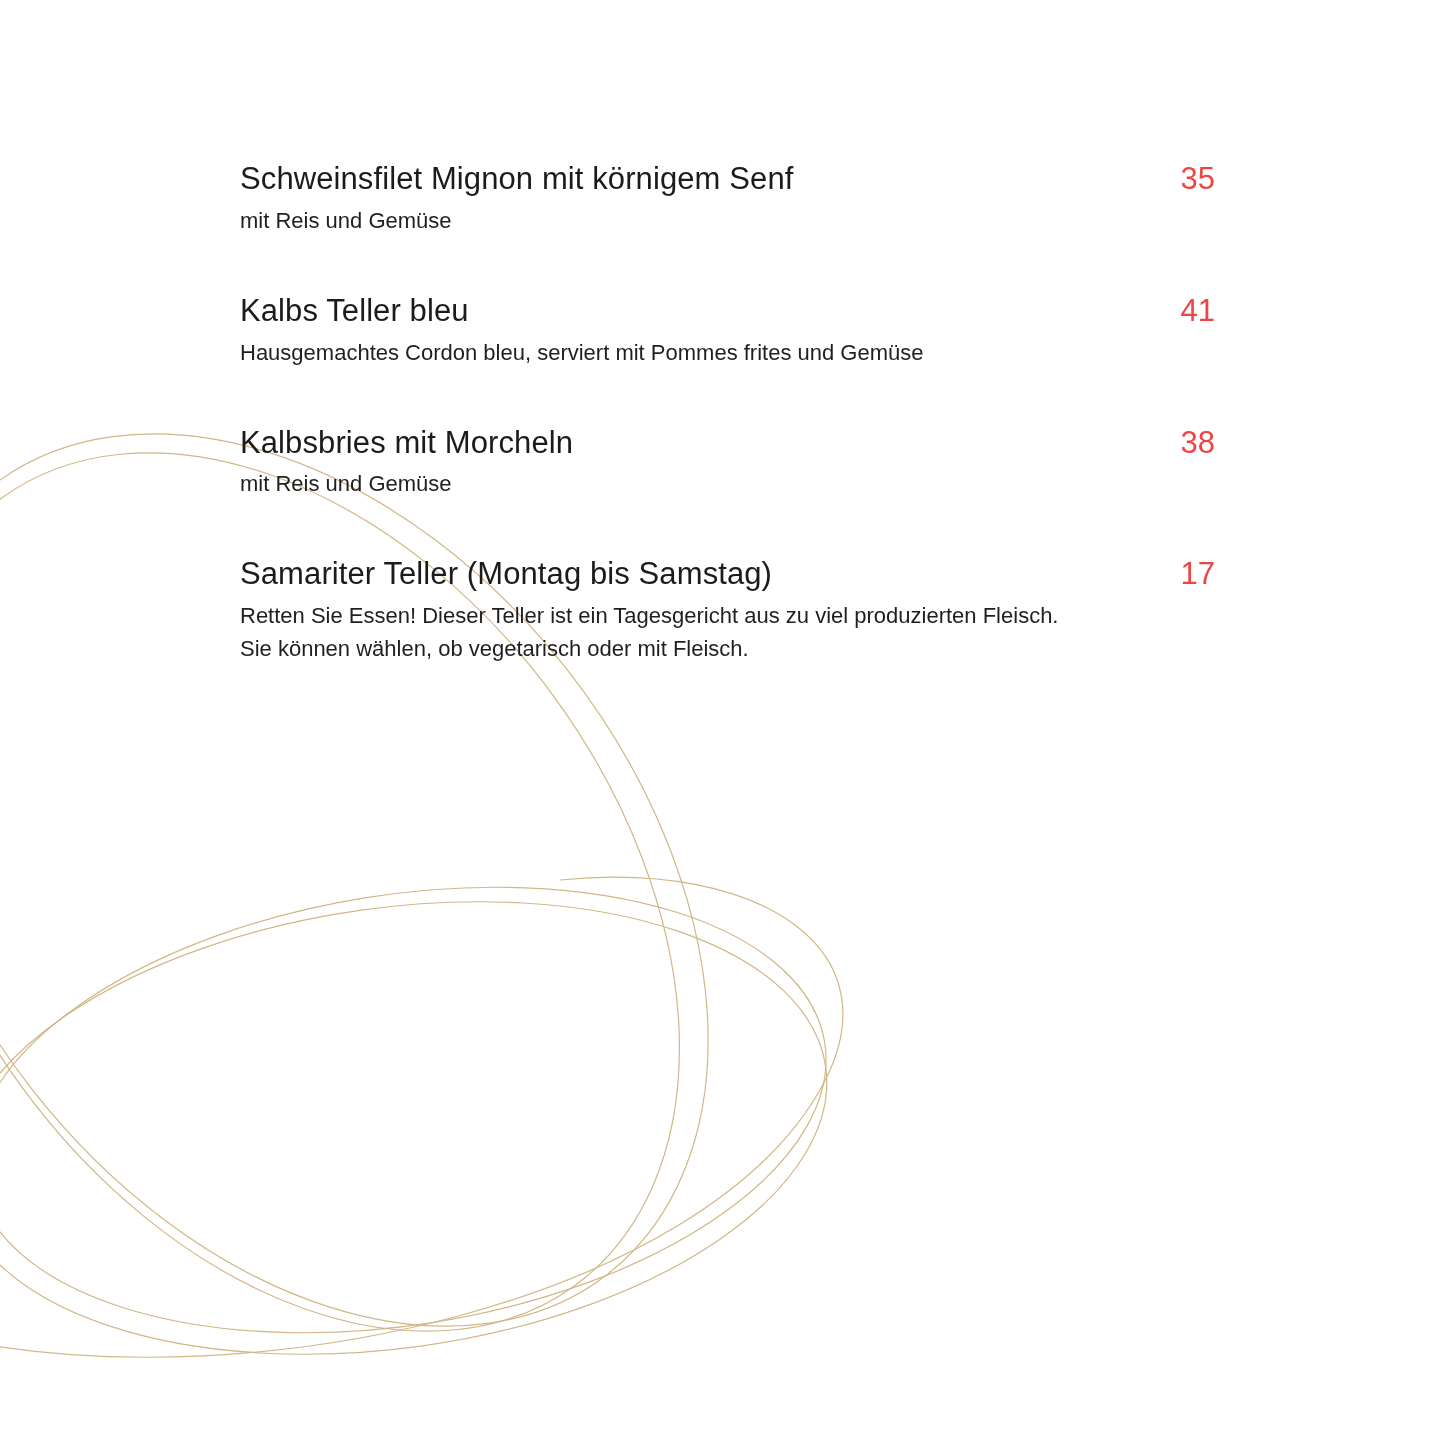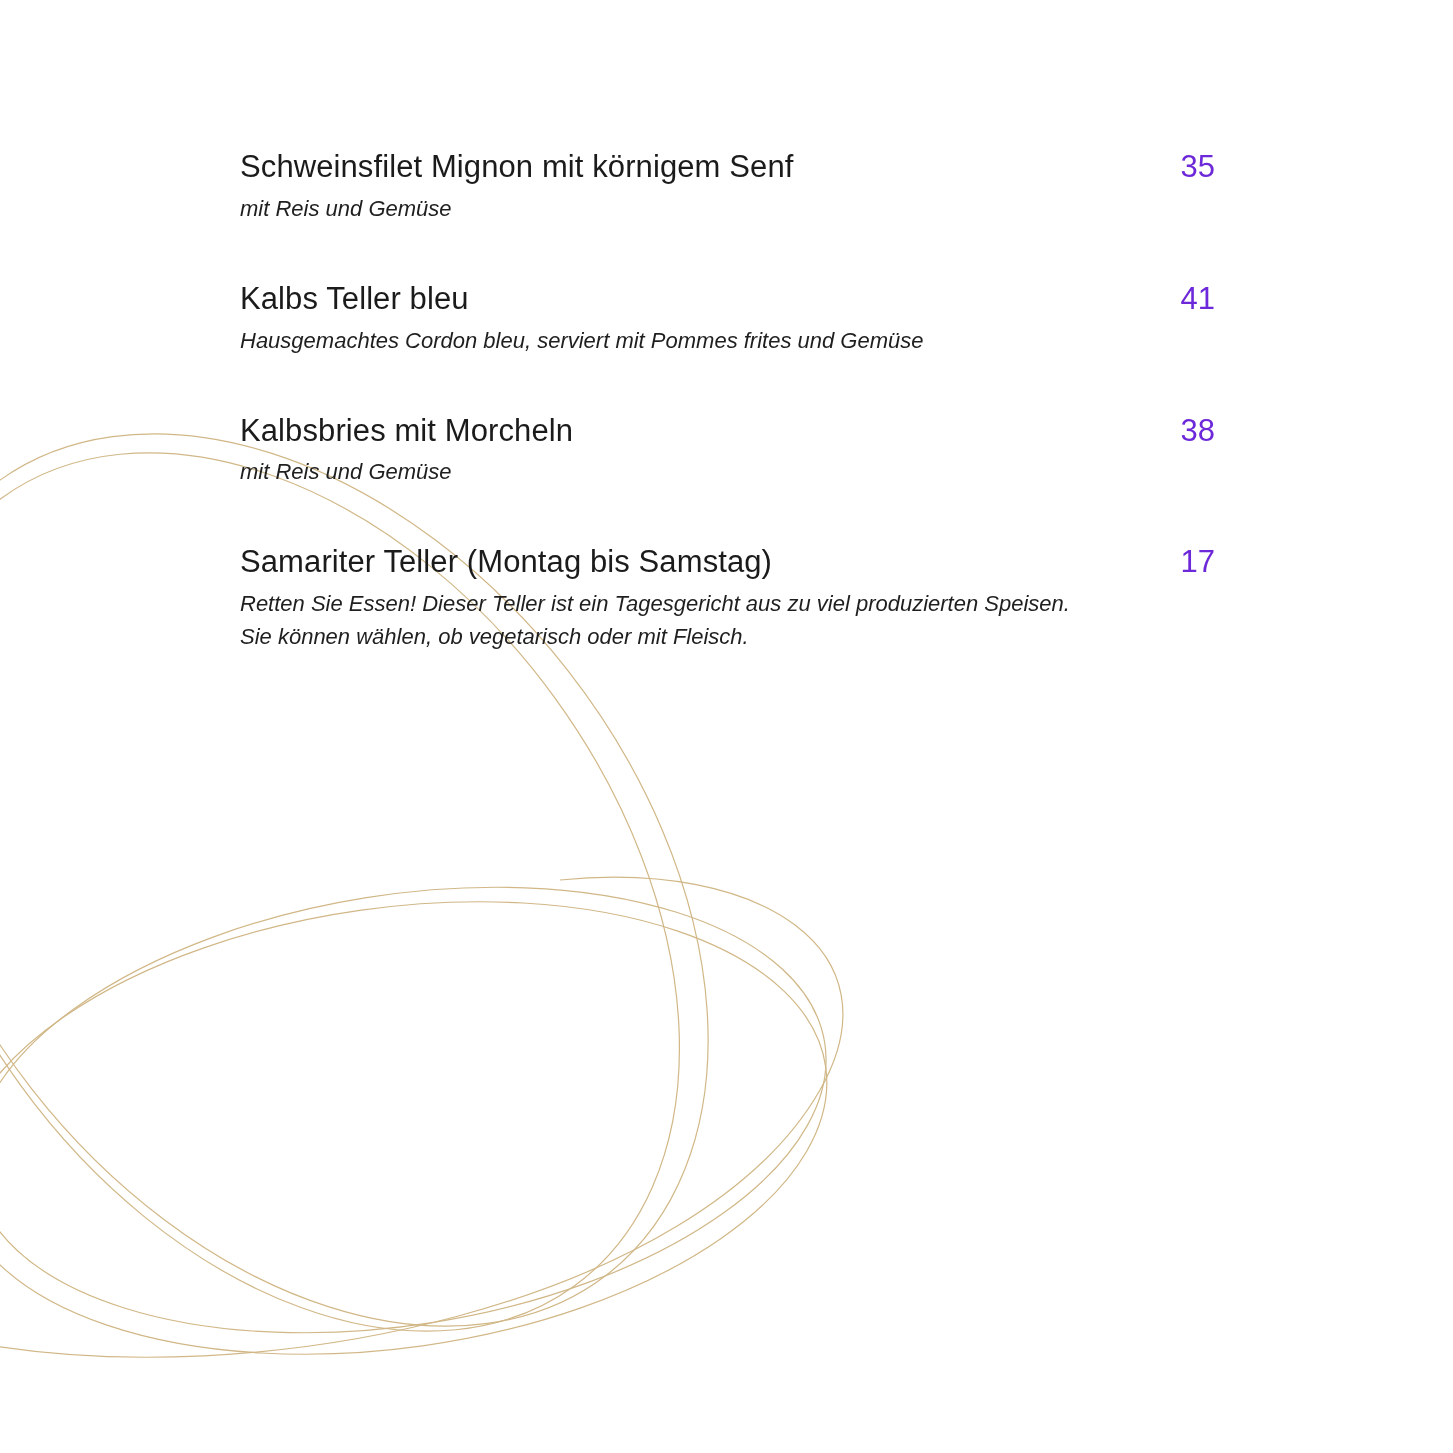--- a/index.html
+++ b/index.html
@@ -22,21 +22,21 @@
     top: 0;
     width: 1453px;
     height: 1453px;
     pointer-events: none;
     z-index: 0;
   }
 
   .menu {
     position: absolute;
     left: 240px;
-    top: 148px;
+    top: 160px;
     width: 975px;
     z-index: 1;
   }
 
   .menu-item {
     margin-bottom: 55px;
   }
   .menu-item:last-child {
     margin-bottom: 16px;
   }
@@ -51,37 +51,36 @@
     font-size: 31px;
     font-weight: 400;
     letter-spacing: 0.1px;
     color: #1b1b1b;
     line-height: 1.22;
   }
 
   .item-price {
     font-size: 31px;
     font-weight: 400;
-    color: #6d28d9;
+    color: #ef4444;
     white-space: nowrap;
     padding-left: 28px;
     line-height: 1.22;
   }
 
   .item-desc {
     font-size: 22px;
     font-weight: 400;
     color: #1f1f1f;
     line-height: 1.5;
     margin-top: 6px;
     max-width: 1000px;
   }
   .item-desc .line {
     display: block;
-    font-style: italic;
   }
 </style>
 </head>
 <body>
 
 <svg class="decor-layer" viewBox="0 0 1453 1453" xmlns="http://www.w3.org/2000/svg" aria-hidden="true">
   <g fill="none" stroke="#c9ab72" stroke-width="1.2" opacity="0.85">
     <ellipse cx="300" cy="880" rx="340" ry="500" transform="rotate(-38 300 880)"></ellipse>
     <ellipse cx="288" cy="892" rx="330" ry="487" transform="rotate(-36 288 892)"></ellipse>
     <ellipse cx="400" cy="1110" rx="430" ry="215" transform="rotate(-9 400 1110)"></ellipse>
@@ -121,18 +120,18 @@
       <span class="line">mit Reis und Gemüse</span>
     </div>
   </div>
 
   <div class="menu-item">
     <div class="item-head">
       <div class="item-name">Samariter Teller (Montag bis Samstag)</div>
       <div class="item-price">17</div>
     </div>
     <div class="item-desc">
-      <span class="line">Retten Sie Essen! Dieser Teller ist ein Tagesgericht aus zu viel produzierten Speisen.</span>
+      <span class="line">Retten Sie Essen! Dieser Teller ist ein Tagesgericht aus zu viel produzierten Fleisch.</span>
       <span class="line">Sie können wählen, ob vegetarisch oder mit Fleisch.</span>
     </div>
   </div>
 
 </div>
 
 </body></html>

